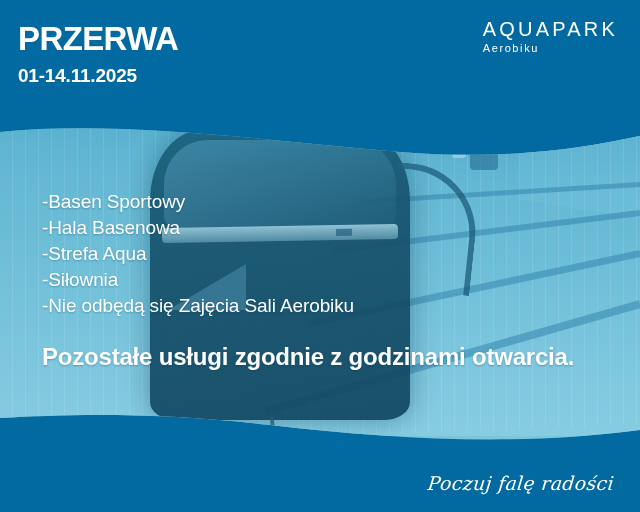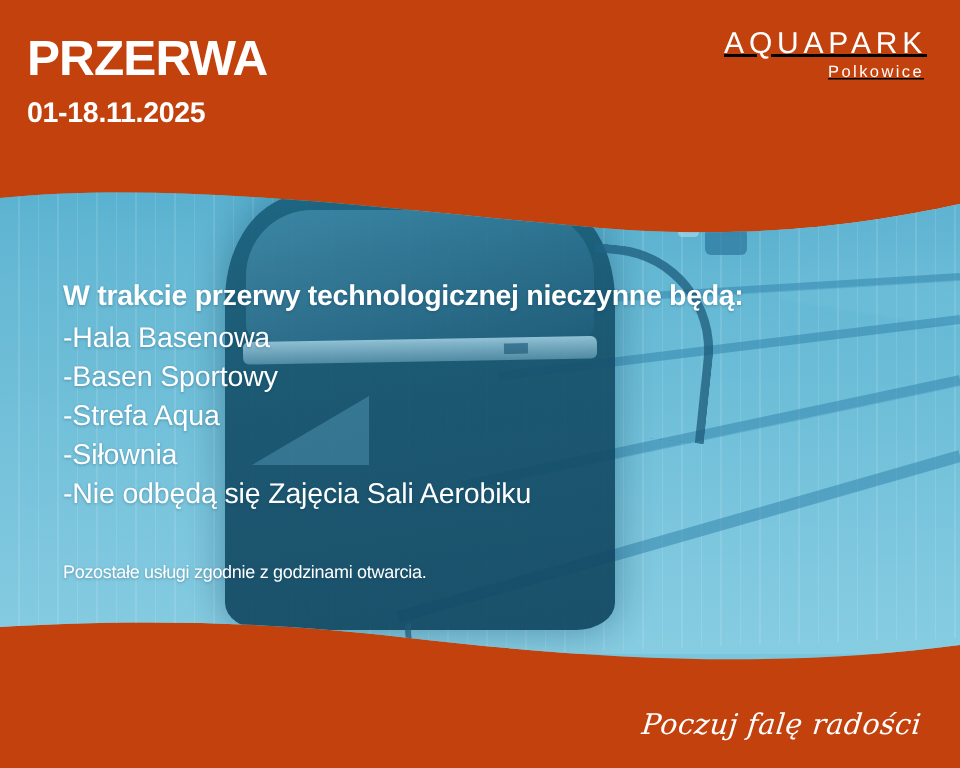--- a/index.html
+++ b/index.html
@@ -5,21 +5,21 @@
   html, body {
     margin: 0;
     padding: 0;
     background: #ffffff;
   }
   #poster {
     position: relative;
     width: 640px;
     height: 512px;
     overflow: hidden;
-    background: #c2410c;
+    background: #0369a1;
     font-family: "Liberation Sans", sans-serif;
     -webkit-font-smoothing: antialiased;
   }
 
   
   #photo-band {
     position: absolute;
     left: 0;
     top: 0;
     width: 640px;
@@ -252,22 +252,20 @@
     line-height: 22px;
     letter-spacing: -0.2px;
     margin-top: 9px;
   }
 
   #logo {
     position: absolute;
     right: 22px;
     top: 18px;
     z-index: 5;
-    text-align: right;
-    text-decoration: underline;
   }
   .logo-main {
     color: #ffffff;
     font-size: 20px;
     letter-spacing: 3.2px;
     line-height: 22px;
   }
   .logo-sub {
     color: #ffffff;
     font-size: 11px;
@@ -302,22 +300,22 @@
     font-size: 19px;
     line-height: 26px;
     letter-spacing: -0.1px;
     text-shadow: 0 1px 2px rgba(12,60,90,.35);
   }
   .note {
     margin-top: 26px;
   }
   .note div {
     color: #ffffff;
-    font-weight: normal;
-    font-size: 12px;
+    font-weight: bold;
+    font-size: 24px;
     line-height: 24px;
     letter-spacing: -0.2px;
     text-shadow: 0 1px 2px rgba(12,60,90,.35);
   }
 
   #tagline {
     position: absolute;
     right: 26px;
     bottom: 18px;
     z-index: 5;
@@ -361,33 +359,32 @@
         <div class="machine-panel"></div>
         <div class="hose"></div>
         <div class="cable"></div>
       </div>
       <div class="tint"></div>
     </div>
   </div>
 
   <div id="header">
     <div class="title-line">PRZERWA</div>
-    <div class="date-line">01-18.11.2025</div>
+    <div class="date-line">01-14.11.2025</div>
   </div>
 
   <div id="logo">
     <div class="logo-main">AQUAPARK</div>
-    <div class="logo-sub">Polkowice</div>
+    <div class="logo-sub">Aerobiku</div>
   </div>
 
   <div id="body-copy">
-    <div class="lead">W trakcie przerwy technologicznej nieczynne będą:</div>
     <ul class="closed-list">
+      <li>-Basen Sportowy</li>
       <li>-Hala Basenowa</li>
-      <li>-Basen Sportowy</li>
       <li>-Strefa Aqua</li>
       <li>-Siłownia</li>
       <li>-Nie odbędą się Zajęcia Sali Aerobiku</li>
     </ul>
     <div class="note">
       <div>Pozostałe usługi zgodnie z godzinami otwarcia.</div>
     </div>
   </div>
 
   <div id="tagline">Poczuj falę radości</div>

